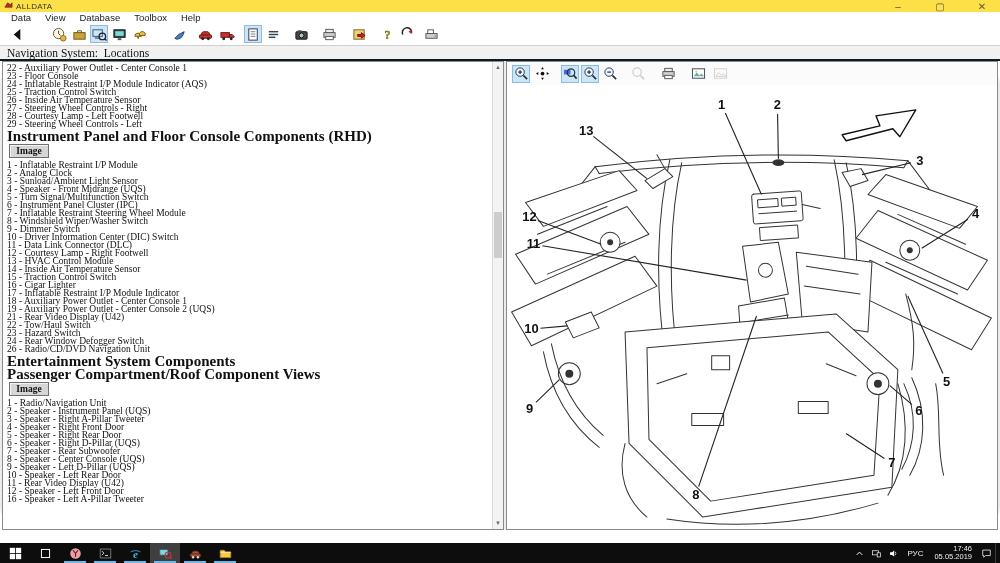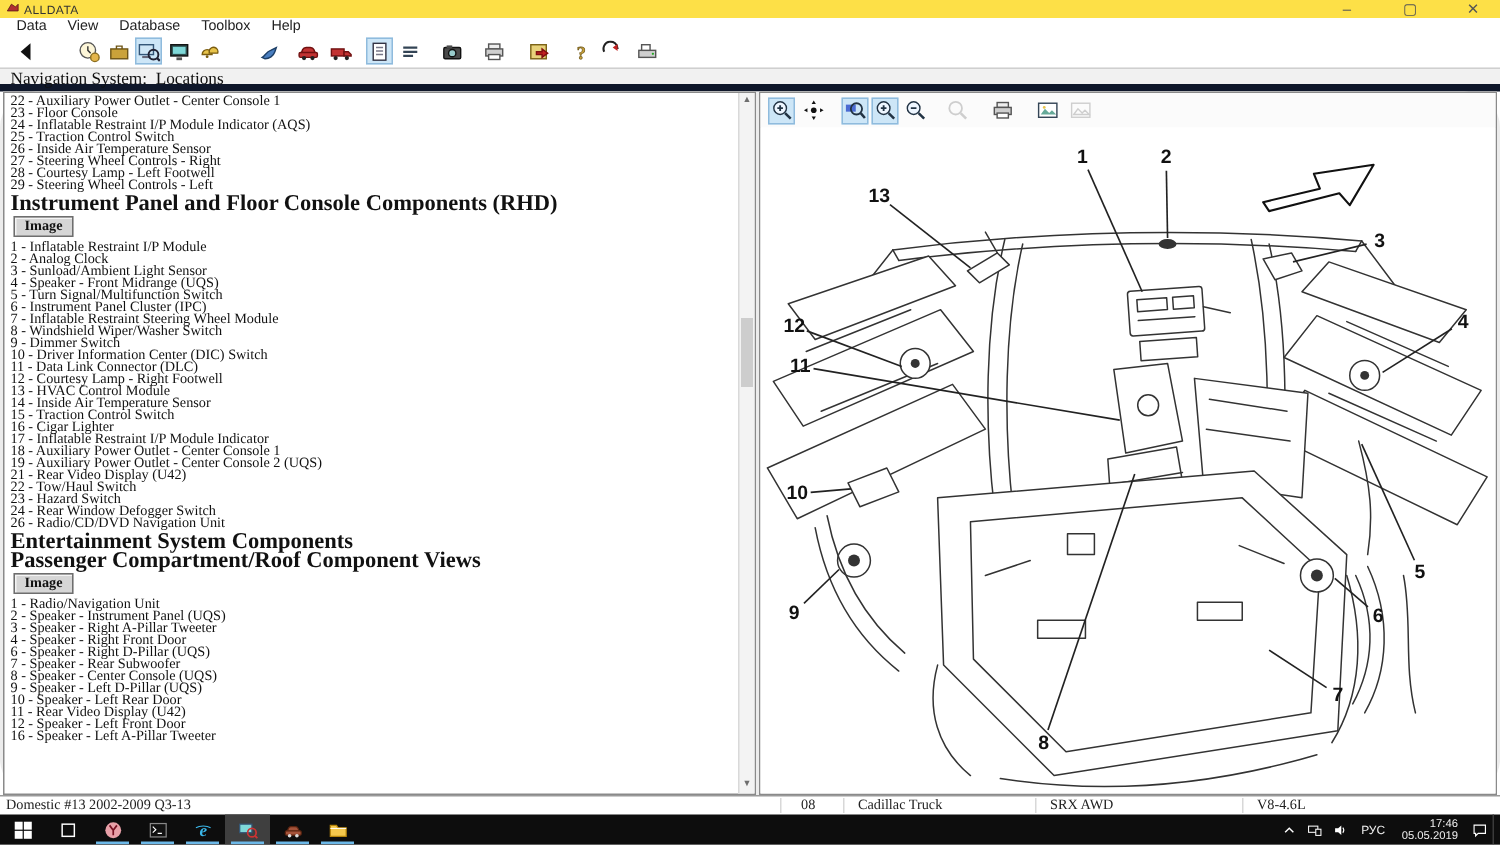--- a/index.html
+++ b/index.html
@@ -18,21 +18,21 @@
   .menu-item{font-size:9.5px;color:#222;padding:0 7px;line-height:11px;}
 
   
   #toolbar{position:absolute;left:0;top:23px;width:100%;height:22px;background:#fff;display:flex;align-items:center;padding-left:8px;box-sizing:border-box;}
   .tbi{display:inline-flex;align-items:center;justify-content:center;width:18px;height:18px;box-sizing:border-box;border:1px solid transparent;}
   .tbi svg{width:15px;height:15px;}
   .tbi.selected{background:#cde6f7;border:1px solid #8fbbdd;}
   .tbi.disabled{opacity:.45;}
 
   
-  #page-header{position:absolute;left:0;top:45px;width:100%;height:16px;background:#f1f1f1;border-top:1px solid #cfcfcf;border-bottom:5px solid #0f172a;box-sizing:border-box;}
+  #page-header{position:absolute;left:0;top:45px;width:100%;height:16px;background:#f1f1f1;border-top:1px solid #cfcfcf;border-bottom:2px solid #0f172a;box-sizing:border-box;}
   #page-header .title{position:absolute;left:7px;top:1px;font-family:"Liberation Serif",serif;font-size:11.5px;color:#111;white-space:pre;}
 
   
   #content{position:absolute;left:0;top:61px;width:100%;height:469px;background:#ececec;border-radius:24px;}
   #left-panel{position:absolute;left:2px;top:0;width:502px;height:469px;background:#fff;border:1px solid #8a8a8a;box-sizing:border-box;}
   #left-content{position:absolute;left:0;top:0;right:11px;bottom:0;overflow:hidden;padding:2px 0 0 4px;
                 font-family:"Liberation Serif",serif;color:#111;}
   .li{font-size:9.5px;line-height:8px;white-space:nowrap;}
   .lp-heading{font-size:15px;font-weight:bold;line-height:10px;margin:3px 0 3px;white-space:nowrap;}
   .img-btn{display:block;margin:2px 0 3px 2px;width:40px;height:14px;background:#d6d6d6;border:1px solid #6e6e6e;
@@ -262,20 +262,21 @@
           </div>
         <div class="lp-heading">Entertainment System Components</div>
         <div class="lp-heading">Passenger Compartment/Roof Component Views</div>
         <button class="img-btn">Image</button>
         <div>
 
         <div class="li">1 - Radio/Navigation Unit</div>
             <div class="li">2 - Speaker - Instrument Panel (UQS)</div>
             <div class="li">3 - Speaker - Right A-Pillar Tweeter</div>
             <div class="li">4 - Speaker - Right Front Door</div>
+            <div class="li">5 - Speaker - Right Rear Door</div>
             <div class="li">6 - Speaker - Right D-Pillar (UQS)</div>
             <div class="li">7 - Speaker - Rear Subwoofer</div>
             <div class="li">8 - Speaker - Center Console (UQS)</div>
             <div class="li">9 - Speaker - Left D-Pillar (UQS)</div>
             <div class="li">10 - Speaker - Left Rear Door</div>
             <div class="li">11 - Rear Video Display (U42)</div>
             <div class="li">12 - Speaker - Left Front Door</div>
             <div class="li">16 - Speaker - Left A-Pillar Tweeter</div>
           </div>
       </div>
@@ -466,31 +467,20 @@
               <line x1="30.4" y1="136.2" x2="94" y2="160" stroke="#222" stroke-width="1.1"></line>
               <text x="22" y="137" class="callout-num">12</text>
               <line x1="86.1" y1="51.6" x2="140" y2="94" stroke="#222" stroke-width="1.1"></line>
               <text x="79" y="50" class="callout-num">13</text>
             </g>
         </svg>
       </div>
     </div>
   </div>
 
-  <div id="statusbar">
-    <span style="left:4px">Domestic #13 2002-2009 Q3-13</span>
-    <i class="sb-sep" style="left:520px"></i>
-    <span style="left:534px">08</span>
-    <i class="sb-sep" style="left:562px"></i>
-    <span style="left:572px">Cadillac Truck</span>
-    <i class="sb-sep" style="left:690px"></i>
-    <span style="left:700px">SRX AWD</span>
-    <i class="sb-sep" style="left:828px"></i>
-    <span style="left:838px">V8-4.6L</span>
-  </div>
 
   <div id="taskbar">
     <div id="tk-apps" style="display: flex;">
         <div class="tk-cell">
           <svg viewBox="0 0 16 16">
             <rect x="1" y="1" width="6.5" height="6.5" fill="#fff"></rect>
             <rect x="8.5" y="1" width="6.5" height="6.5" fill="#fff"></rect>
             <rect x="1" y="8.5" width="6.5" height="6.5" fill="#fff"></rect>
             <rect x="8.5" y="8.5" width="6.5" height="6.5" fill="#fff"></rect>
           </svg>

